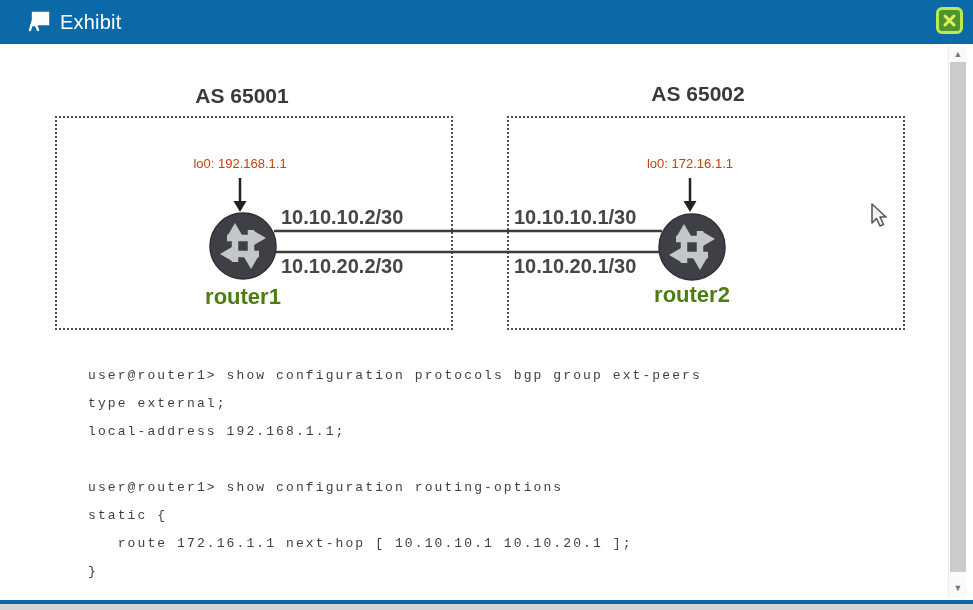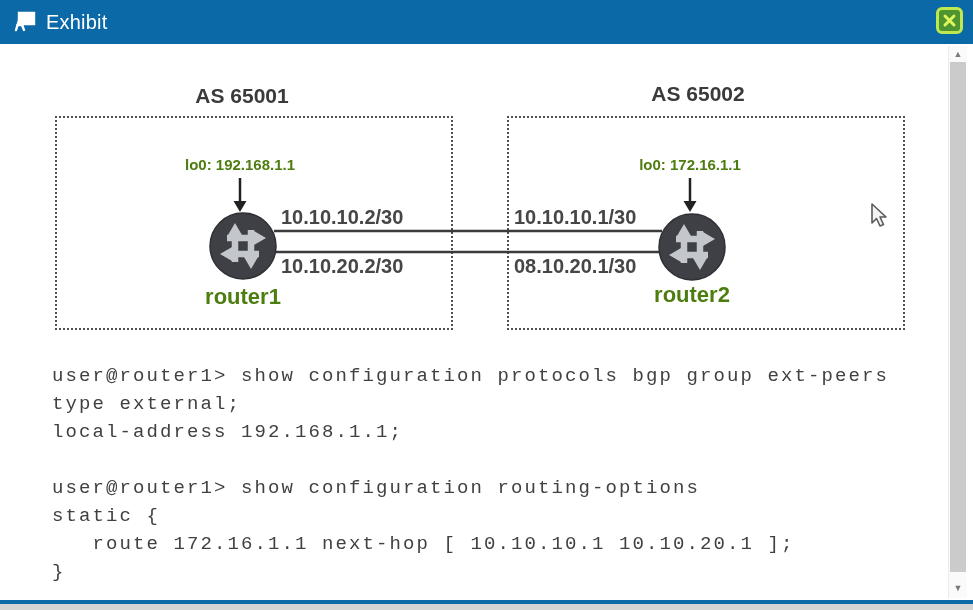--- a/index.html
+++ b/index.html
@@ -4,58 +4,58 @@
 <style>
   * { margin:0; padding:0; box-sizing:border-box; }
   html,body { width:973px; height:610px; background:#d4d4d4; font-family:"Liberation Sans", sans-serif; overflow:hidden; }
 
   .window {
     position:absolute; left:0; top:0; width:973px; height:604px;
     background:#ffffff; border:4px solid #0a69a6; border-top:none;
   }
   .titlebar {
     position:absolute; left:-4px; top:0; width:973px; height:44px;
-    background:#0a69a6; display:flex; align-items:center; padding-left:12px;text-align:right;
+    background:#0a69a6; display:flex; align-items:center; padding-left:26px;text-align:right;
   }
   .titlebar .app-icon { width:26px; height:26px; margin-right:8px; }
   .titlebar .title-text { color:#ffffff; font-size:20px; letter-spacing:.2px; }
   .close-btn {
     position:absolute; right:10px; top:7px; width:27px; height:27px;
     background:#4e9431; border:3px solid #bfe84e; border-radius:6px;
     display:flex; align-items:center; justify-content:center; cursor:pointer;
   }
 
   .content { position:absolute; left:-4px; top:44px; width:973px; height:556px; background:#ffffff; }
 
   
   .as-box { position:absolute; border:2px dotted #4f4f4f; background:transparent; }
   .as-box-1 { left:55px; top:72px; width:398px; height:214px; }
   .as-box-2 { left:507px; top:72px; width:398px; height:214px; }
   .as-label { position:absolute; font-size:21px; font-weight:600; color:#3a3a3a; transform:translateX(-50%); }
   .as-label-1 { left:242px; top:40px; }
   .as-label-2 { left:690px; top:38px;margin-left:8px; }
-  .lo-label { position:absolute; font-size:15px; font-weight:700; color:#4d7c0f; transform:translateX(-50%); }
+  .lo-label { position:absolute; font-size:13px; font-weight:400; color:#c2410c; transform:translateX(-50%); }
   .lo-label-1 { left:240px; top:112px; }
   .lo-label-2 { left:690px; top:112px; }
   .router-label { position:absolute; font-size:22px; font-weight:600; color:#4d7c0f; transform:translateX(-50%); }
   .router-label-1 { left:243px; top:240px; }
   .router-label-2 { left:692px; top:238px; }
   .link-label { position:absolute; font-size:20px; font-weight:600; color:#464646; }
   .ll-1 { left:281px; top:162px; }
   .ll-2 { left:514px; top:162px; }
   .ll-3 { left:281px; top:211px;text-align:right; }
   .ll-4 { left:514px; top:211px; }
 
   svg.overlay { position:absolute; left:0; top:0; width:973px; height:556px; pointer-events:none; }
 
   
   .terminal { position:absolute; left:52px; top:318px; width:880px; color:#414141; }
   .terminal pre {
     font-family:"Liberation Mono","DejaVu Sans Mono",monospace;
-    font-size:19px; letter-spacing:2.1px; line-height:28px; white-space:pre;
+    font-size:13px; letter-spacing:2.1px; line-height:28px; white-space:pre;margin-left:36px;
   }
   .terminal pre + pre { margin-top:28px; }
 
   
   .scrollbar { position:absolute; left:948px; top:2px; width:18px; height:552px; background:#fafafa; border-left:1px solid #ececec; }
   .scroll-btn { position:absolute; left:0; width:18px; height:16px; background:#fafafa; color:#7a7a7a; font-size:9px; text-align:center; line-height:16px; cursor:pointer; }
   .scroll-up { top:0; }
   .scroll-down { bottom:2px; }
   .scroll-thumb { position:absolute; left:1px; top:16px; width:16px; height:510px; background:#cbcbcb; cursor:pointer; }
 </style>
@@ -138,21 +138,21 @@
 
     <div class="as-label as-label-1">AS 65001</div>
     <div class="as-label as-label-2">AS 65002</div>
 
     <div class="lo-label lo-label-1">lo0: 192.168.1.1</div>
     <div class="lo-label lo-label-2">lo0: 172.16.1.1</div>
 
     <div class="link-label ll-1">10.10.10.2/30</div>
     <div class="link-label ll-2">10.10.10.1/30</div>
     <div class="link-label ll-3">10.10.20.2/30</div>
-    <div class="link-label ll-4">08.10.20.1/30</div>
+    <div class="link-label ll-4">10.10.20.1/30</div>
 
     <div class="router-label router-label-1">router1</div>
     <div class="router-label router-label-2">router2</div>
 
     <div class="terminal">
       <pre>user@router1&gt; show configuration protocols bgp group ext-peers
 type external;
 local-address 192.168.1.1;</pre>
       <pre>user@router1&gt; show configuration routing-options
 static {

